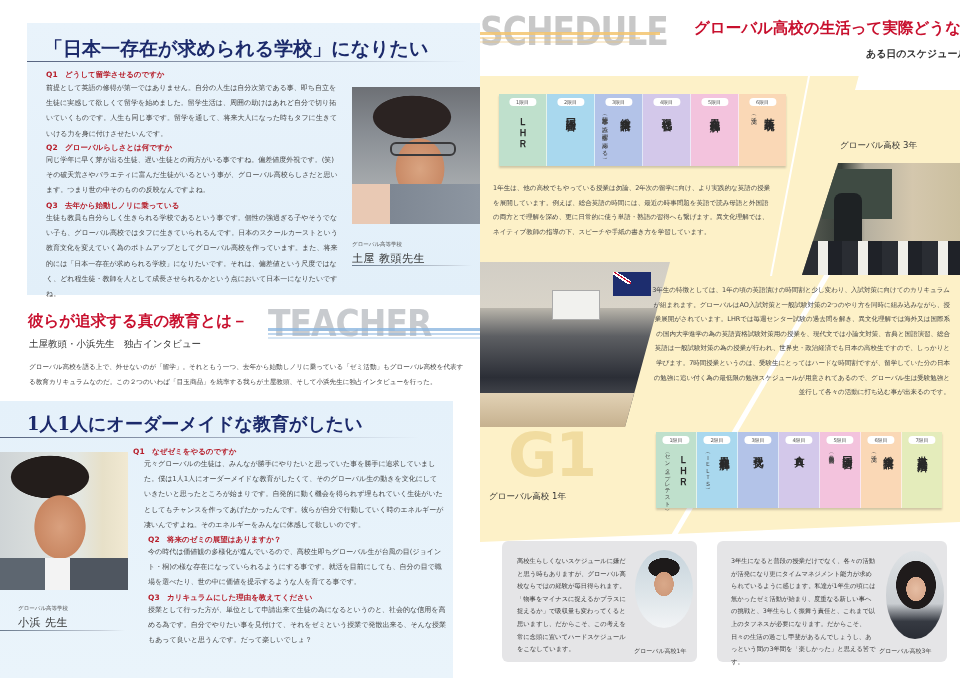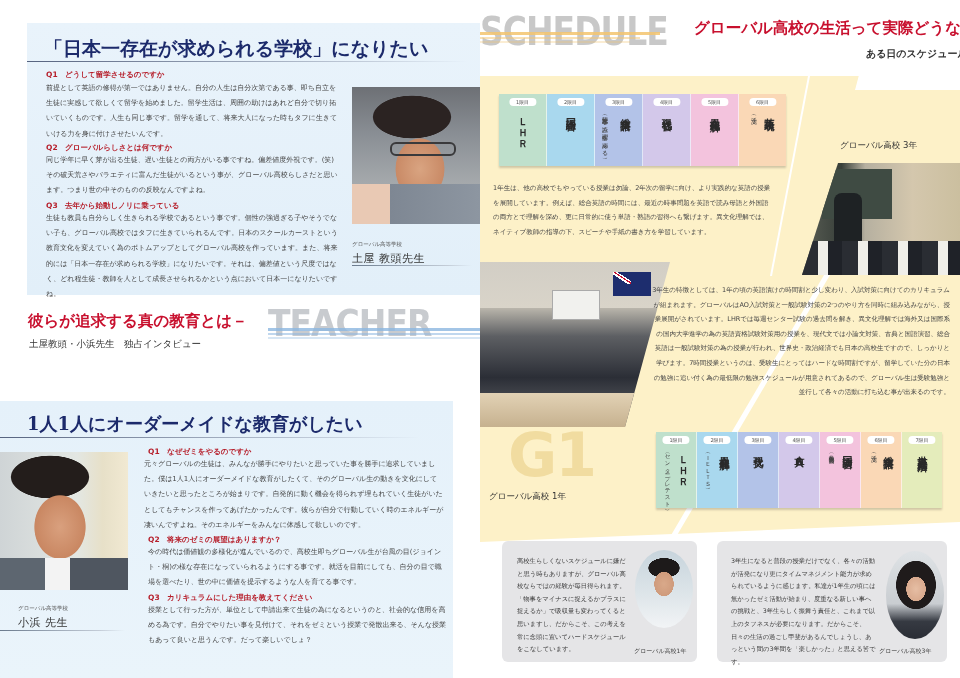--- a/index.html
+++ b/index.html
@@ -157,33 +157,34 @@
   <div class="caption-school" style="left:352px;top:241px;">グローバル高等学校</div>
   <div class="caption-name" style="left:352px;top:251px;">土屋 教頭先生</div>
   <div class="cap-rule" style="left:352px;top:265px;width:120px;"></div>
 
   <div class="teacher-word">TEACHER</div>
   <div class="blue-stripe bs1"></div>
   <div class="blue-stripe bs2"></div>
   <div class="blue-stripe bs3"></div>
   <div class="red-title">彼らが追求する真の教育とは－</div>
   <div class="sub-title">土屋教頭・小浜先生　独占インタビュー</div>
+  <div class="intro">グローバル高校を語る上で、外せないのが「留学」。それともう一つ、去年から始動しノリに乗っている「ゼミ活動」もグローバル高校を代表する教育カリキュラムなのだ。この２つのいわば「目玉商品」を統率する我らが土屋教頭、そして小浜先生に独占インタビューを行った。</div>
 
   <div class="panel2"></div>
   <div class="h-title h2 serif">1人1人にオーダーメイドな教育がしたい</div>
   <div class="h-rule rule2"></div>
 
   <div class="photo photo-obama">
     <div class="suit"></div>
   </div>
   <div class="caption-school" style="left:18px;top:605px;">グローバル高等学校</div>
   <div class="caption-name" style="left:18px;top:615px;">小浜 先生</div>
   <div class="cap-rule" style="left:0;top:630px;width:125px;"></div>
 
-  <div class="q" style="left:148px;top:447px;">Q1　なぜゼミをやるのですか</div>
+  <div class="q" style="left:133px;top:447px;">Q1　なぜゼミをやるのですか</div>
   <div class="a" style="left:144px;top:457px;width:300px;">元々グローバルの生徒は、みんなが勝手にやりたいと思っていた事を勝手に追求していました。僕は1人1人にオーダーメイドな教育がしたくて、そのグローバル生の動きを文化にしていきたいと思ったところが始まりです。自発的に動く機会を得られず埋もれていく生徒がいたとしてもチャンスを作ってあげたかったんです。彼らが自分で行動していく時のエネルギーが凄いんですよね。そのエネルギーをみんなに体感して欲しいのです。</div>
 
   <div class="q" style="left:148px;top:535px;">Q2　将来のゼミの展望はありますか？</div>
   <div class="a" style="left:148px;top:545px;width:300px;">今の時代は価値観の多様化が進んでいるので、高校生即ちグローバル生が台風の目(ジョイント・桐)の様な存在になっていられるようにする事です。就活を目前にしても、自分の目で職場を選べたり、世の中に価値を提示するような人を育てる事です。</div>
 
   <div class="q" style="left:148px;top:593px;">Q3　カリキュラムにした理由を教えてください</div>
   <div class="a" style="left:148px;top:603px;width:300px;">授業として行った方が、単位として申請出来て生徒の為になるというのと、社会的な信用を高める為です。自分でやりたい事を見付けて、それをゼミという授業で発散出来る、そんな授業もあって良いと思うんです。だって楽しいでしょ？</div>
 </div>
 
 <div class="right">

